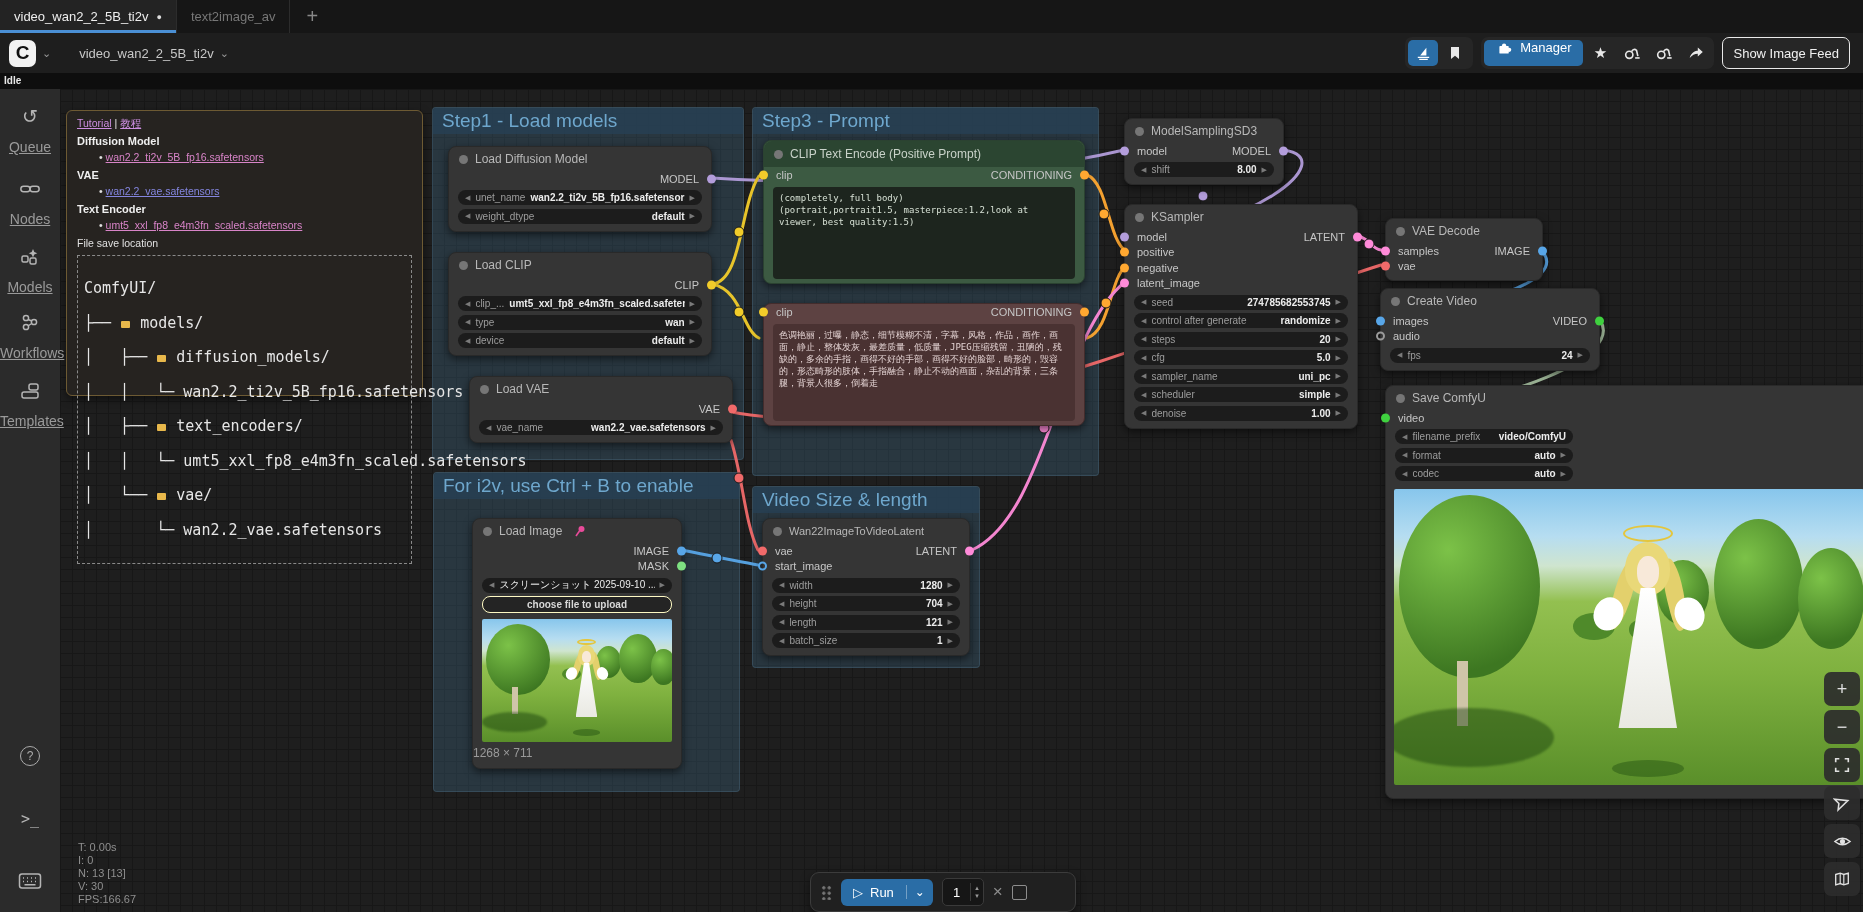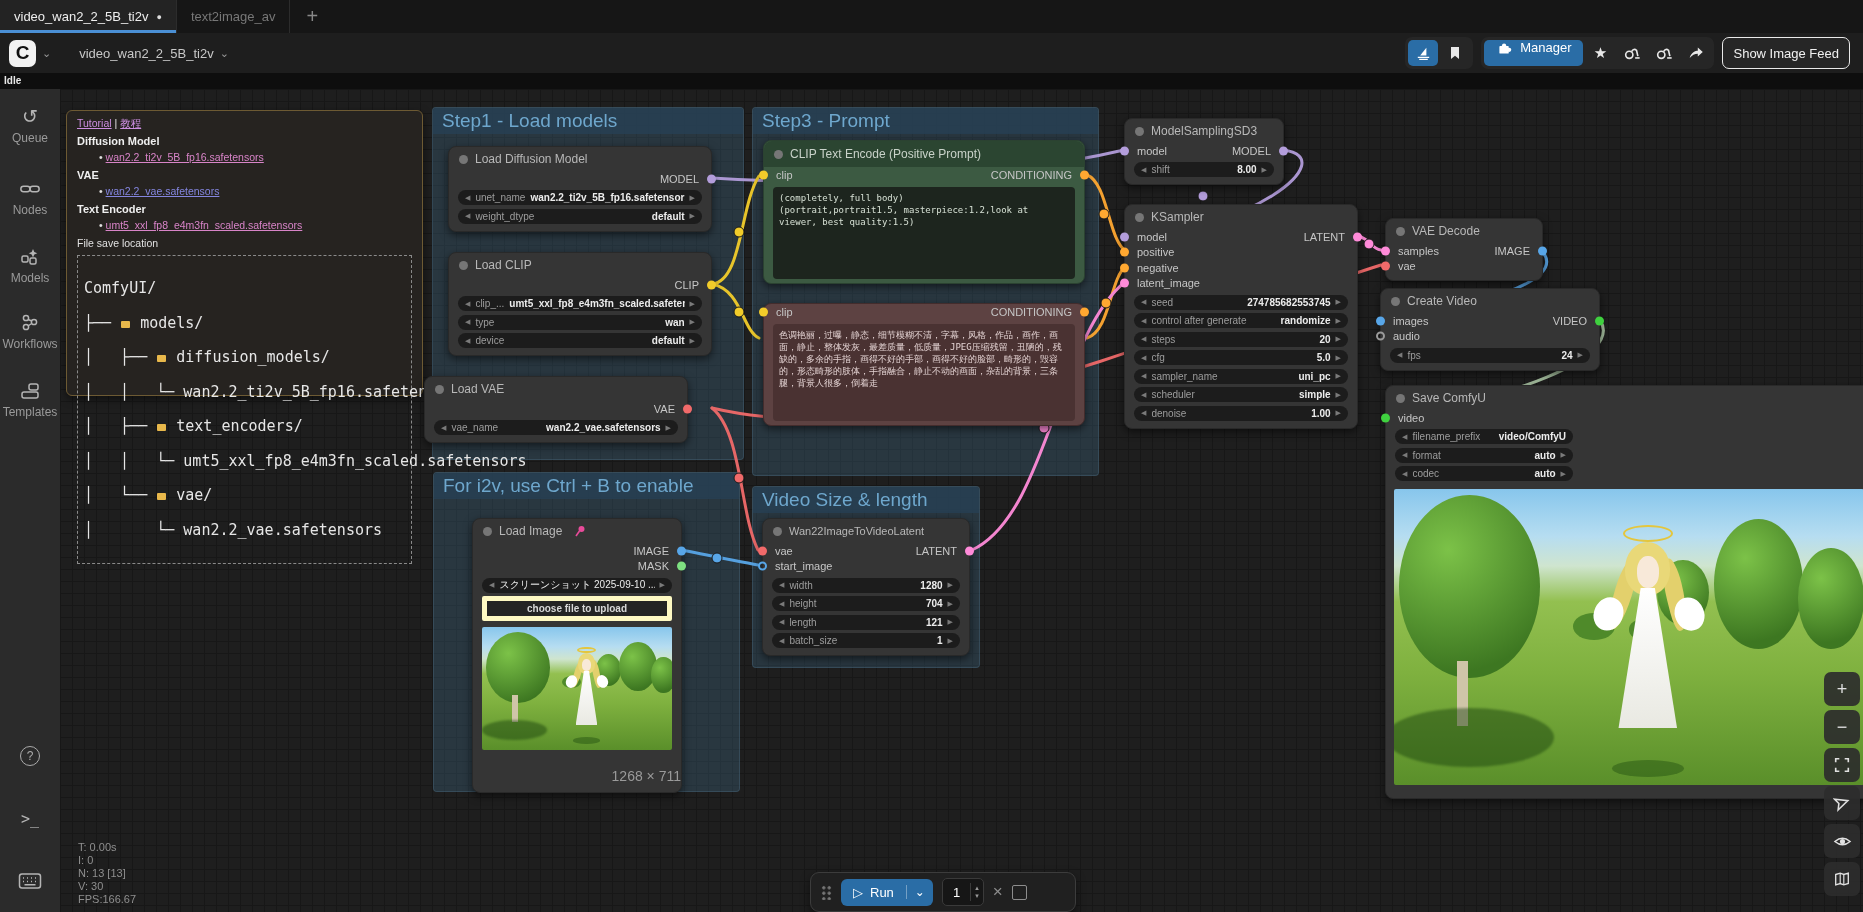--- a/index.html
+++ b/index.html
@@ -21,21 +21,21 @@
   .pillgrp{background:#262626;border-radius:7px;height:32px;display:flex;align-items:center;padding:0 3px;gap:2px;}
   .icobtn{width:30px;height:26px;border-radius:5px;display:flex;align-items:center;justify-content:center;}
   .icobtn.blue,.mgrbtn{background:#2a6da6;}
   .mgrbtn{height:26px;border-radius:5px;display:flex;align-items:flex-start;gap:7px;padding:0 12px;color:#fff;font-size:13px;}
   .star{color:#e8e8e8;font-size:15px;}
   .feed{background:#262626;border:1px solid #e9e9e9;border-radius:7px;height:30px;display:flex;align-items:center;gap:8px;padding:0 10px;color:#f0f0f0;font-size:13px;flex-direction:column;}
   #statusbar{position:absolute;left:0;top:73px;width:100%;height:16px;background:#0e0e0e;font-size:10px;font-weight:bold;color:#e8e8e8;line-height:16px;padding-left:4px;box-sizing:border-box;}
   
   #rail{position:absolute;left:0;top:89px;width:60px;bottom:0;background:#2b2b2b;z-index:30;}
   .railitem{position:absolute;left:0;width:60px;text-align:center;color:#b5b5b5;}
-  .railitem .lbl{display:block;font-size:12px;color:#9a9a9a;margin-top:4px;}
+  .railitem .lbl{display:block;font-size:14px;color:#9a9a9a;margin-top:12px;text-decoration:underline;}
   .railglyph{font-size:19px;line-height:20px;color:#b5b5b5;}
   .helpc{display:inline-flex;width:18px;height:18px;border:1.6px solid #aaa;border-radius:50%;align-items:center;justify-content:center;font-size:12px;color:#aaa;}
   
   #canvas{position:absolute;left:60px;top:89px;right:0;bottom:0;background:#1e1e1e;
     background-image:linear-gradient(#171717 1px,transparent 1px),linear-gradient(90deg,#171717 1px,transparent 1px),
                      linear-gradient(#101010 1px,transparent 1px),linear-gradient(90deg,#101010 1px,transparent 1px);
     background-size:12px 12px,12px 12px,120px 120px,120px 120px;}
   #wires{position:absolute;left:0;top:0;width:1863px;height:912px;pointer-events:none;z-index:5;}
   .group{position:absolute;background:rgba(58,92,116,.40);border:1px solid rgba(110,160,195,.20);border-radius:4px;z-index:1;}
   .gtitle{background:rgba(38,64,84,.78);color:#6ea7cd;font-size:19px;padding:2px 9px;border-radius:3px 3px 0 0;white-space:nowrap;overflow:hidden;}
@@ -44,21 +44,21 @@
   .ndot{width:9px;height:9px;border-radius:50%;background:#767676;flex:0 0 auto;}
   .slotrow{position:relative;height:15.5px;display:flex;align-items:center;justify-content:space-between;padding:0 12px;font-size:11px;color:#c6c6c6;}
   .slotrow .sl{display:flex;align-items:center;}
   .sdot{position:absolute;width:9px;height:9px;border-radius:50%;top:50%;transform:translateY(-50%);}
   .sdot.in{left:-5px;} .sdot.out{right:-5px;}
   .sdot.hollow{background:transparent !important;border:2px solid;box-sizing:border-box;}
   .wrow{height:15px;margin:3.5px 9px 0 9px;background:#1c1c1c;border-radius:8px;display:flex;align-items:center;gap:5px;padding:0 7px;font-size:10px;color:#9d9d9d;}
   .wrow .arr{color:#7a7a7a;font-size:7px;flex:0 0 auto;}
   .wrow .wlabel{flex:0 0 auto;white-space:nowrap;}
   .wrow .wval{flex:1;text-align:right;color:#ececec;font-weight:bold;white-space:nowrap;overflow:hidden;}
-  .wrow.btn{justify-content:center;background:#242424;border:5px solid #fef9c3;border-radius:2px;color:#d8d8d8;font-weight:bold;}
+  .wrow.btn{justify-content:center;background:#242424;border:1px solid #fef9c3;border-radius:8px;color:#d8d8d8;font-weight:bold;}
   .node.green{background:#3c5a42;border-color:#2b4231;}
   .node.green .nheader{background:#2b4531;border-radius:8px 8px 0 0;height:26px;color:#c9d2c9;}
   .node.red{background:#5d4242;border-color:#432c2c;}
   .node.red .nheader{background:#452c2c;border-radius:8px 8px 0 0;height:26px;color:#d2c2c2;}
   .promptbox{margin:4px 9px;border-radius:4px;padding:5px 6px;font-family:"DejaVu Sans Mono","Liberation Mono",monospace;font-size:9px;line-height:12px;white-space:pre-wrap;overflow:hidden;}
   .promptbox.pos{background:#1d251e;color:#d6e0d4;height:82px;}
   .promptbox.neg{background:#4a3232;color:#e3d2d2;height:87px;}
   
   #note{background:#262320;border:1px solid #6d5a33;z-index:10;position:absolute;border-radius:6px;box-shadow:0 3px 8px rgba(0,0,0,.5);}
   #note .nheader{background:#6d5a33;border-radius:5px 5px 0 0;height:26px;color:#d6d0c4;}
@@ -80,21 +80,21 @@
   .halo{position:absolute;left:28%;top:0;width:44%;height:7%;border:2px solid #e4c63e;border-radius:50%;box-sizing:border-box;}
   .hair{position:absolute;left:30%;top:7%;width:40%;height:22%;background:#e9d878;border-radius:50% 50% 45% 45%;}
   .hairL,.hairR{position:absolute;top:14%;width:16%;height:30%;background:#e3d06c;border-radius:60% 40% 70% 30%;}
   .hairL{left:20%;transform:rotate(14deg);} .hairR{right:18%;transform:rotate(-14deg);}
   .face{position:absolute;left:40%;top:13%;width:20%;height:13%;background:#f8e9d9;border-radius:46%;}
   .dress{position:absolute;left:24%;top:26%;width:52%;height:58%;background:linear-gradient(#ffffff,#e9e9e2);
          clip-path:polygon(38% 0,62% 0,100% 100%,0 100%);}
   .armL,.armR{position:absolute;top:30%;width:26%;height:14%;background:#fff;border-radius:50%;}
   .armL{left:2%;transform:rotate(24deg);} .armR{right:0%;transform:rotate(-24deg);}
   .gshadow{position:absolute;left:18%;bottom:-4%;width:64%;height:7%;background:rgba(25,70,12,.4);border-radius:50%;}
-  .caption{text-align:right;font-size:14px;color:#9a9a9a;margin-top:18px;}
+  .caption{text-align:left;font-size:12px;color:#9a9a9a;margin-top:4px;}
   
   #runbar{position:absolute;left:810px;top:872px;width:266px;height:40px;background:#202020;border:1px solid #3c3c3c;border-radius:9px;display:flex;align-items:center;gap:9px;padding:0 10px;box-sizing:border-box;z-index:40;box-shadow:0 4px 10px rgba(0,0,0,.5);}
   .drag{width:11px;height:15px;background-image:radial-gradient(circle,#777 1.4px,transparent 1.6px);background-size:5.5px 5.5px;}
   .runbtn{height:27px;background:#2a6da6;border-radius:6px;display:flex;align-items:center;color:#fff;font-size:13px;}
   .runbtn .main{display:flex;align-items:center;gap:7px;padding:0 12px;}
   .runbtn .split{border-left:1px solid rgba(255,255,255,.35);padding:0 8px;font-size:12px;}
   .numbox{height:26px;background:#161616;border:1px solid #3a3a3a;border-radius:5px;display:flex;align-items:center;}
   .numbox .val{padding:0 10px;font-size:13px;color:#fff;}
   .steppers{display:flex;flex-direction:column;border-left:1px solid #3a3a3a;font-size:7px;color:#999;line-height:8px;padding:1px 4px;}
   .xicon{color:#8d8d8d;font-size:17px;}
@@ -310,21 +310,21 @@
         <span class="arr">▶</span>
       </div>
     <div class="wrow" style="margin-bottom:7px">
         <span class="arr">◀</span>
         <span class="wlabel">device</span>
         <span class="wval">default</span>
         <span class="arr">▶</span>
       </div>
   </div>
 
-  <div class="node" style="left:424px;top:376px;width:262px;">
+  <div class="node" style="left:469px;top:376px;width:262px;">
     <div class="nheader">
         <span class="ndot"></span>
         <span>Load VAE</span>
       </div>
     <div class="slotrow">
         <span></span>
         <span class="sl">VAE</span>
         <span class="sdot out" style="background:#f16a6a"></span>
       </div>
     <div class="wrow" style="margin-bottom:7px">

